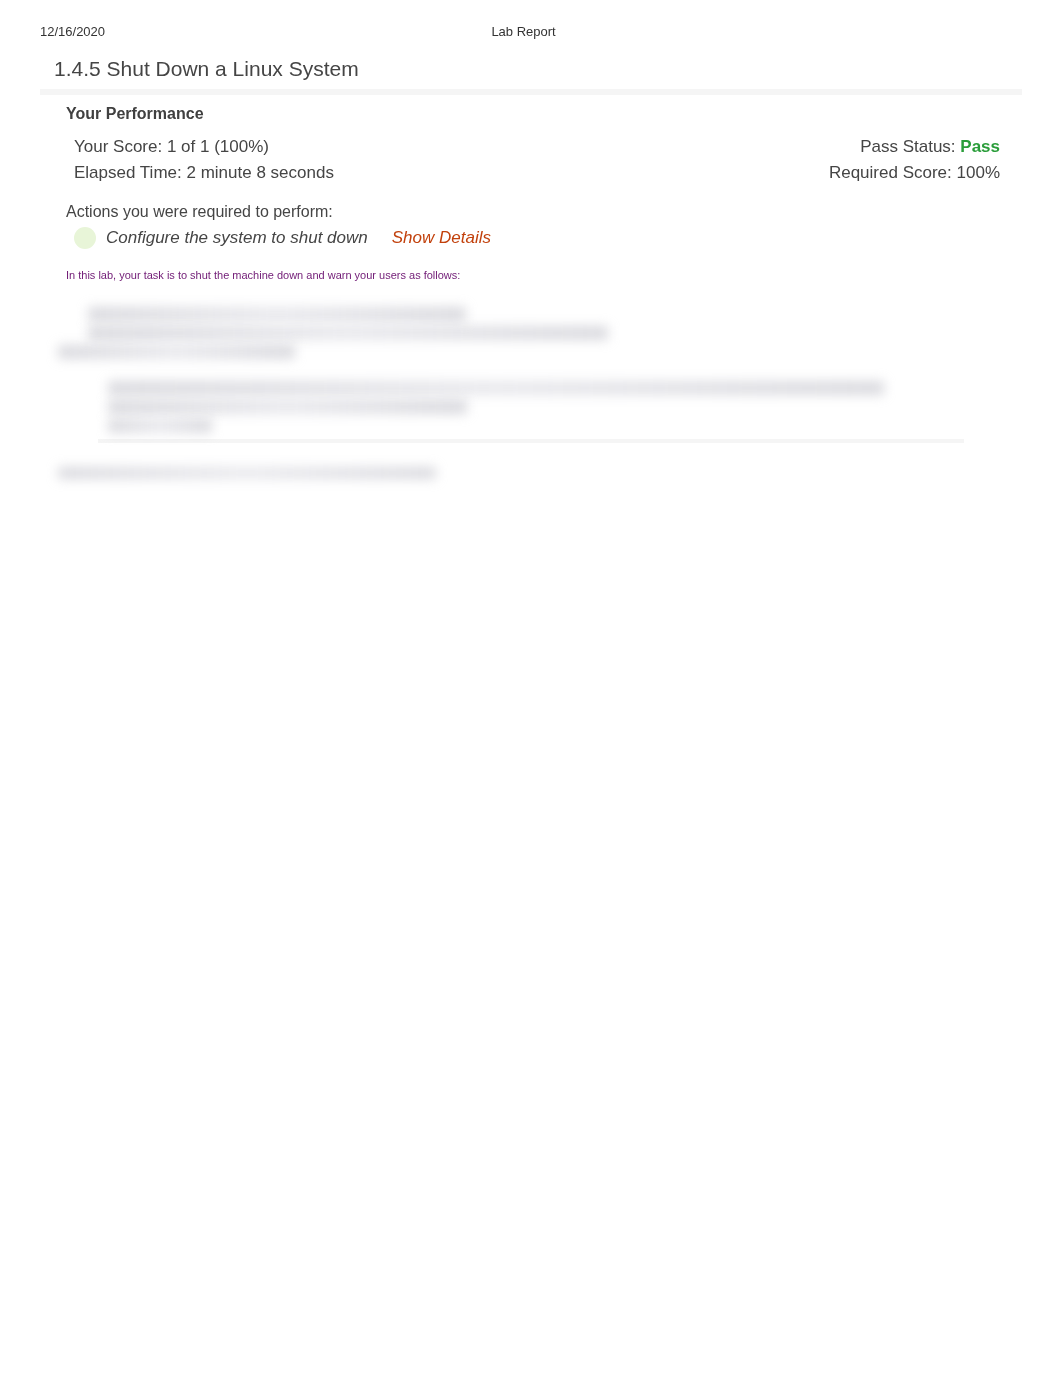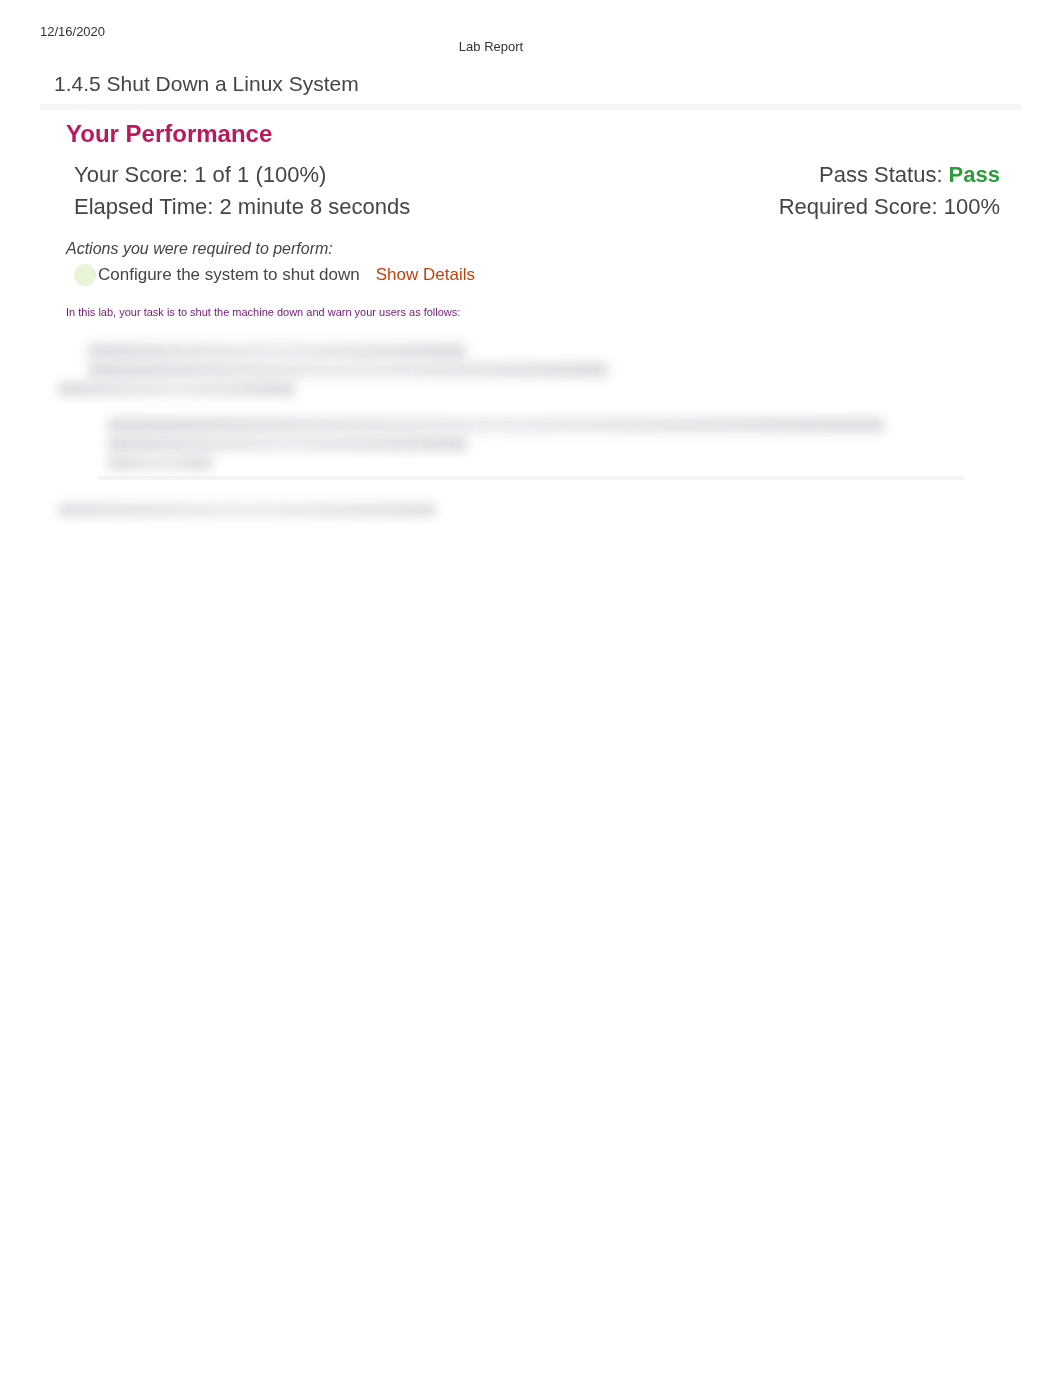--- a/index.html
+++ b/index.html
@@ -11,21 +11,20 @@
       font-family: Arial, Helvetica, sans-serif;
       background: #ffffff;
       width: 1062px;
       color: #333;
     }
     .header-row {
       display: flex;
       padding: 24px 40px 10px 40px;
       font-size: 13px;
       color: #333;
-      flex-direction: column;
     }
     .header-date {
       flex: 0 0 auto;
     }
     .header-title {
       flex: 1;
       text-align: center;
       margin-left: -80px;
     }
     .lab-title {
@@ -35,48 +34,48 @@
     }
     .divider {
       height: 6px;
       background: #f5f5f5;
       margin: 0 40px;
     }
     .section {
       padding: 10px 54px 4px 66px;
     }
     .section-heading {
-      font-size: 24px;
+      font-size: 16px;
       font-weight: bold;
-      color: #be185d;
+      color: #404040;
       margin-bottom: 12px;
     }
     .perf-row {
       display: flex;
       justify-content: space-between;
       padding: 2px 8px 4px 8px;
-      font-size: 22px;
+      font-size: 17px;
       color: #454545;
     }
     .pass-value {
       color: #2a9d3a;
       font-weight: bold;
     }
     .actions-line {
       font-size: 16px;
       color: #454545;
       padding: 2px 0 6px 0;
-      font-style: italic;
     }
     .task-row {
       display: flex;
       align-items: center;
-      gap: 2px;
+      gap: 10px;
       padding-left: 8px;
       font-size: 17px;
+      font-style: italic;
     }
     .status-circle {
       width: 22px;
       height: 22px;
       border-radius: 50%;
       background: #e8f5d8;
     }
     .task-text {
       color: #454545;
     }

